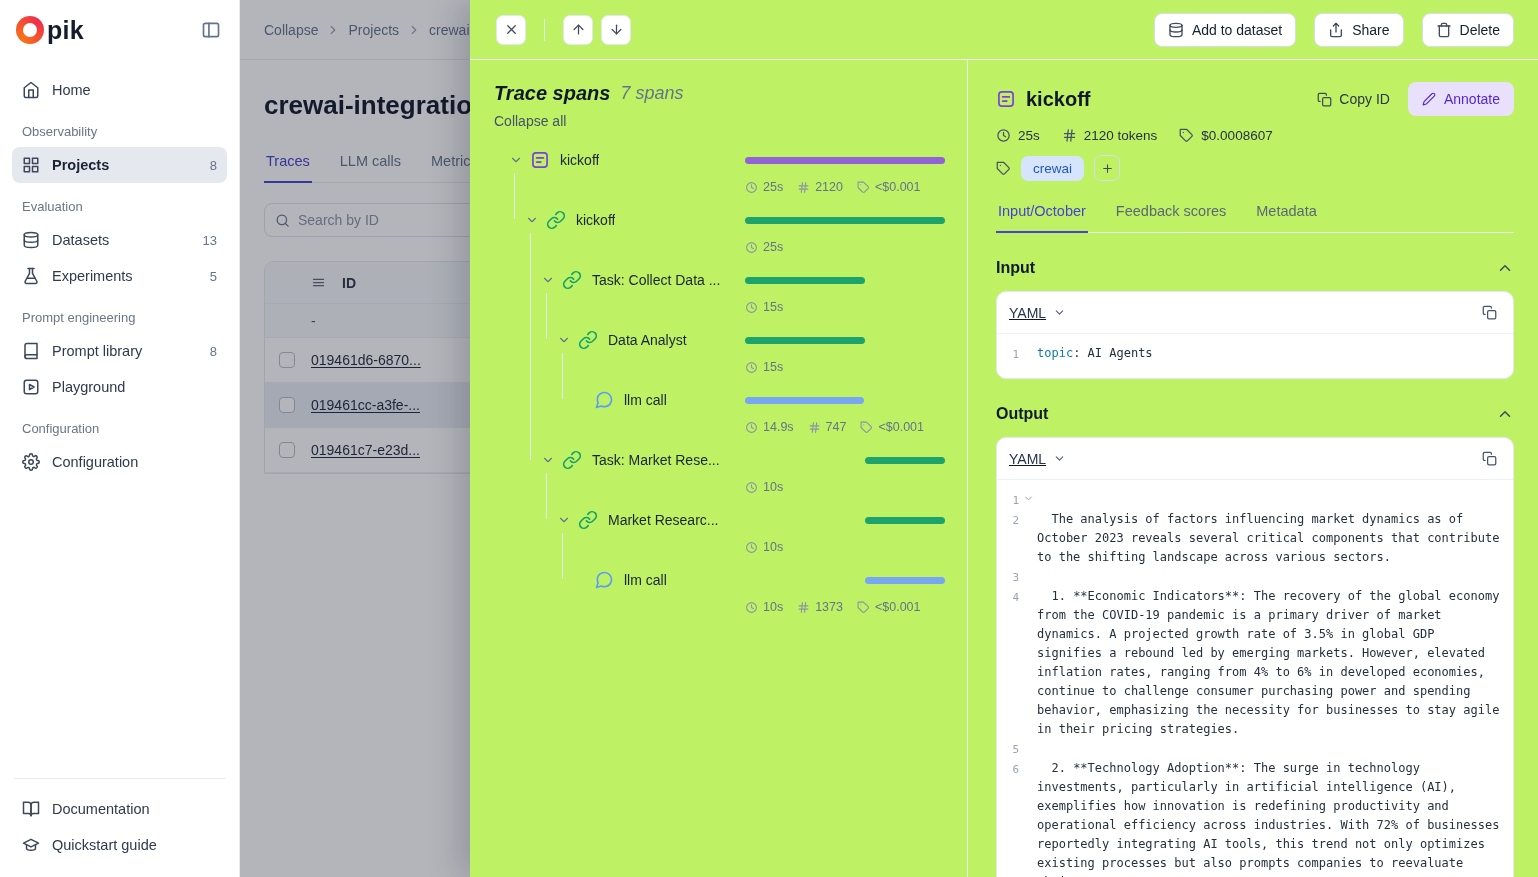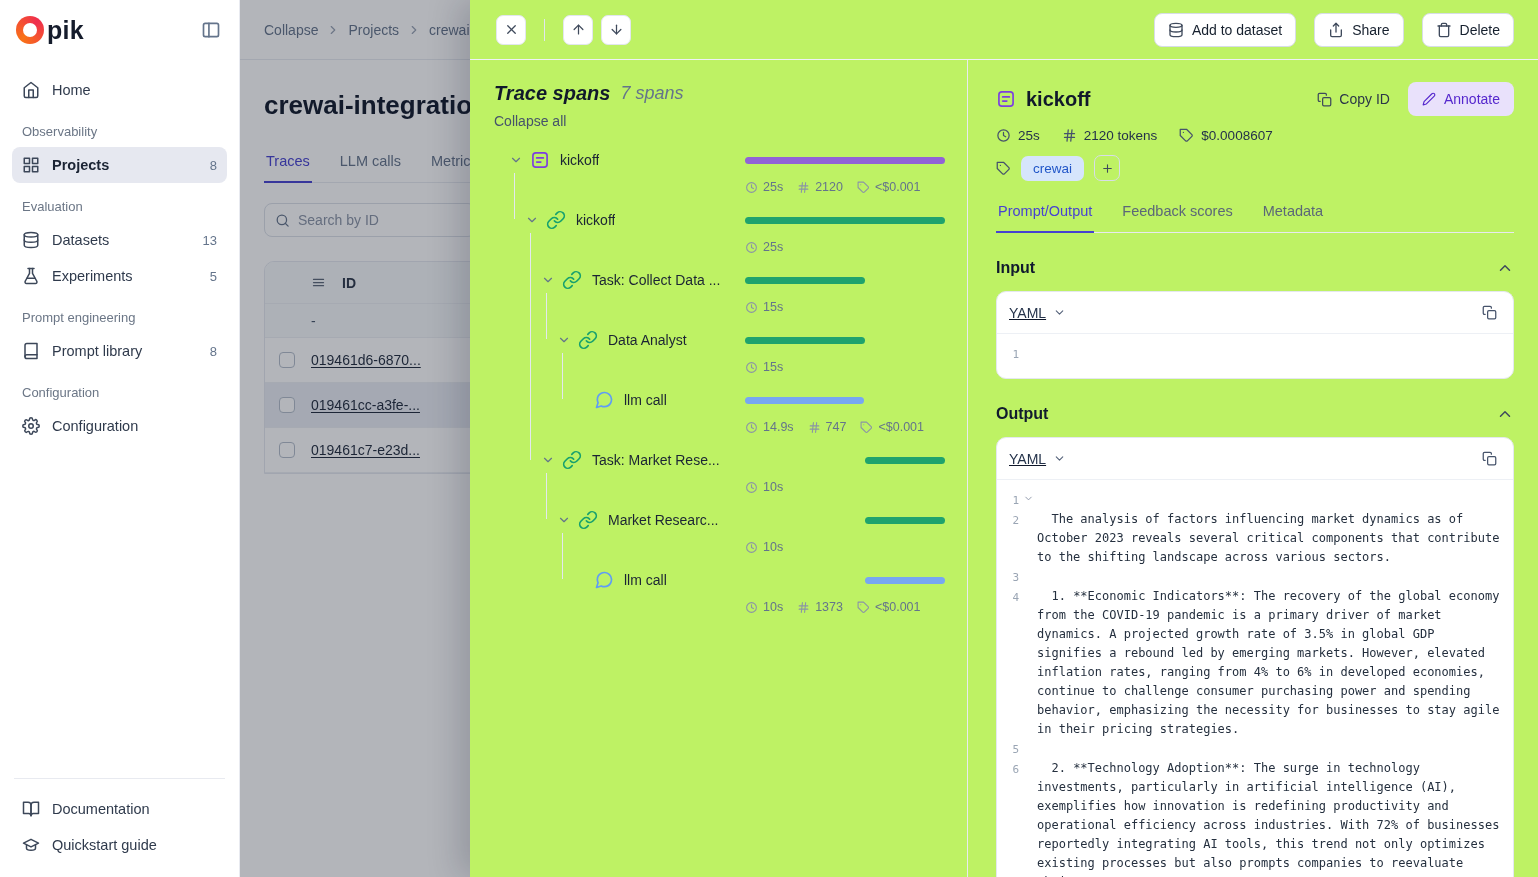--- a/index.html
+++ b/index.html
@@ -192,20 +192,29 @@
     <div class="nav-item">
       <span class="ic nicon">
           <svg viewBox="0 0 24 24" fill="none" stroke="currentColor" stroke-width="2" stroke-linecap="round" stroke-linejoin="round" width="100%" height="100%">
             <path d="M4 19.5A2.5 2.5 0 0 1 6.5 17H20"></path>
             <path d="M6.5 2H20v20H6.5A2.5 2.5 0 0 1 4 19.5v-15A2.5 2.5 0 0 1 6.5 2z"></path>
           </svg>
         </span>
       <span class="nlabel">Prompt library</span>
       <span class="nbadge">8</span>
     </div>
+    <div class="nav-item">
+      <span class="ic nicon">
+          <svg viewBox="0 0 24 24" fill="none" stroke="currentColor" stroke-width="2" stroke-linecap="round" stroke-linejoin="round" width="100%" height="100%">
+            <rect x="3" y="3" width="18" height="18" rx="3"></rect>
+            <polygon points="10 8.5 16 12 10 15.5"></polygon>
+          </svg>
+        </span>
+      <span class="nlabel">Playground</span>
+    </div>
     <div class="nav-header">Configuration</div>
     <div class="nav-item">
       <span class="ic nicon">
           <svg viewBox="0 0 24 24" fill="none" stroke="currentColor" stroke-width="2" stroke-linecap="round" stroke-linejoin="round" width="100%" height="100%">
             <circle cx="12" cy="12" r="3"></circle>
             <path d="M19.4 15a1.65 1.65 0 0 0 .33 1.82l.06.06a2 2 0 0 1-2.83 2.83l-.06-.06a1.65 1.65 0 0 0-1.82-.33 1.65 1.65 0 0 0-1 1.51V21a2 2 0 0 1-4 0v-.09A1.65 1.65 0 0 0 9 19.4a1.65 1.65 0 0 0-1.82.33l-.06.06a2 2 0 0 1-2.83-2.83l.06-.06a1.65 1.65 0 0 0 .33-1.82 1.65 1.65 0 0 0-1.51-1H3a2 2 0 0 1 0-4h.09A1.65 1.65 0 0 0 4.6 9a1.65 1.65 0 0 0-.33-1.82l-.06-.06a2 2 0 0 1 2.83-2.83l.06.06a1.65 1.65 0 0 0 1.82.33H9a1.65 1.65 0 0 0 1-1.51V3a2 2 0 0 1 4 0v.09a1.65 1.65 0 0 0 1 1.51 1.65 1.65 0 0 0 1.82-.33l.06-.06a2 2 0 0 1 2.83 2.83l-.06.06a1.65 1.65 0 0 0-.33 1.82V9a1.65 1.65 0 0 0 1.51 1H21a2 2 0 0 1 0 4h-.09a1.65 1.65 0 0 0-1.51 1z"></path>
           </svg>
         </span>
       <span class="nlabel">Configuration</span>
     </div>
@@ -748,21 +757,21 @@
         <span class="add-tag-btn">
             <span class="ic">
               <svg viewBox="0 0 24 24" fill="none" stroke="currentColor" stroke-width="2" stroke-linecap="round" stroke-linejoin="round" width="100%" height="100%">
                 <line x1="12" y1="5" x2="12" y2="19"></line>
                 <line x1="5" y1="12" x2="19" y2="12"></line>
               </svg>
             </span>
           </span>
       </div>
       <div class="detail-tabs">
-        <div class="dtab active">Prompt/Output</div>
+        <div class="dtab active">Input/October</div>
         <div class="dtab">Feedback scores</div>
         <div class="dtab">Metadata</div>
       </div>
 
       <div class="sec-header">
         <span class="sec-title">Input</span>
         <span class="ic sec-chev">
             <svg viewBox="0 0 24 24" fill="none" stroke="currentColor" stroke-width="2" stroke-linecap="round" stroke-linejoin="round" width="100%" height="100%">
               <polyline points="18 15 12 9 6 15"></polyline>
             </svg>
@@ -784,20 +793,21 @@
                   <rect x="9" y="9" width="13" height="13" rx="2"></rect>
                   <path d="M5 15H4a2 2 0 0 1-2-2V4a2 2 0 0 1 2-2h9a2 2 0 0 1 2 2v1"></path>
                 </svg>
               </span>
             </span>
         </div>
         <div class="codebody">
           <div class="cline">
             <span class="lnum">1</span>
             <span class="lgap"></span>
+            <span class="lcode"><span class="ckey">topic</span><span>: AI Agents</span></span>
           </div>
         </div>
       </div>
 
       <div class="sec-header">
         <span class="sec-title">Output</span>
         <span class="ic sec-chev">
             <svg viewBox="0 0 24 24" fill="none" stroke="currentColor" stroke-width="2" stroke-linecap="round" stroke-linejoin="round" width="100%" height="100%">
               <polyline points="18 15 12 9 6 15"></polyline>
             </svg>

